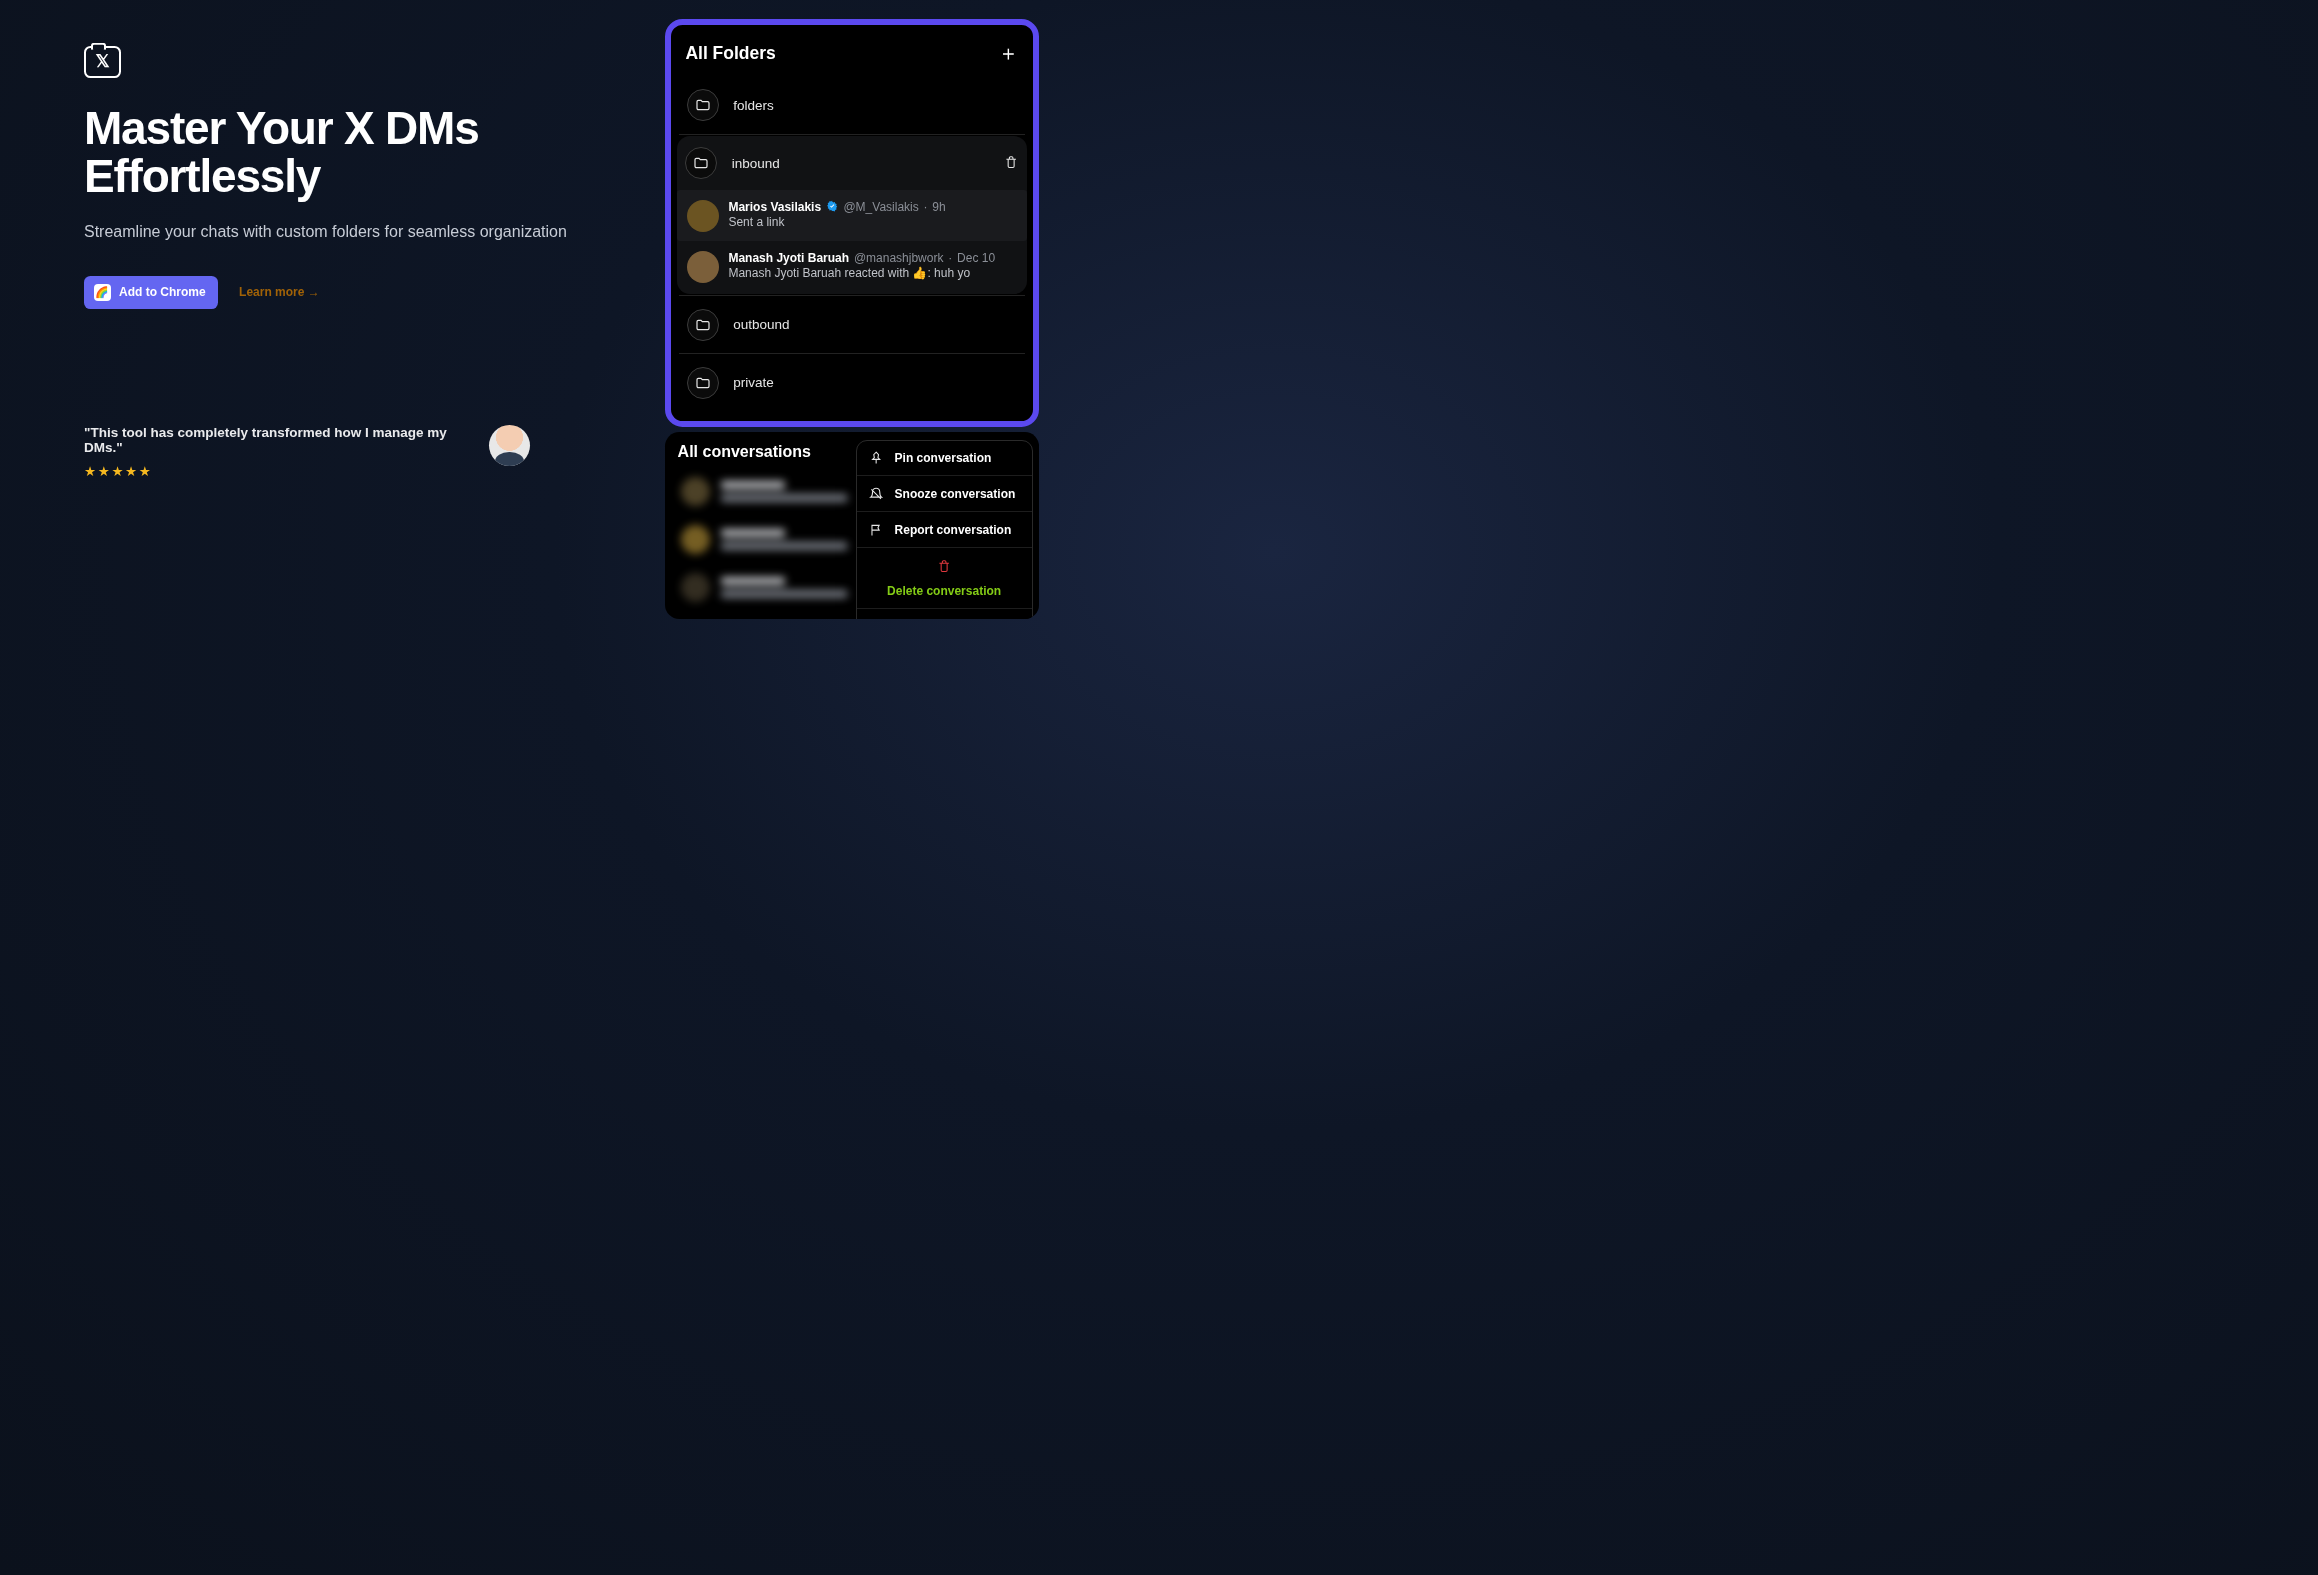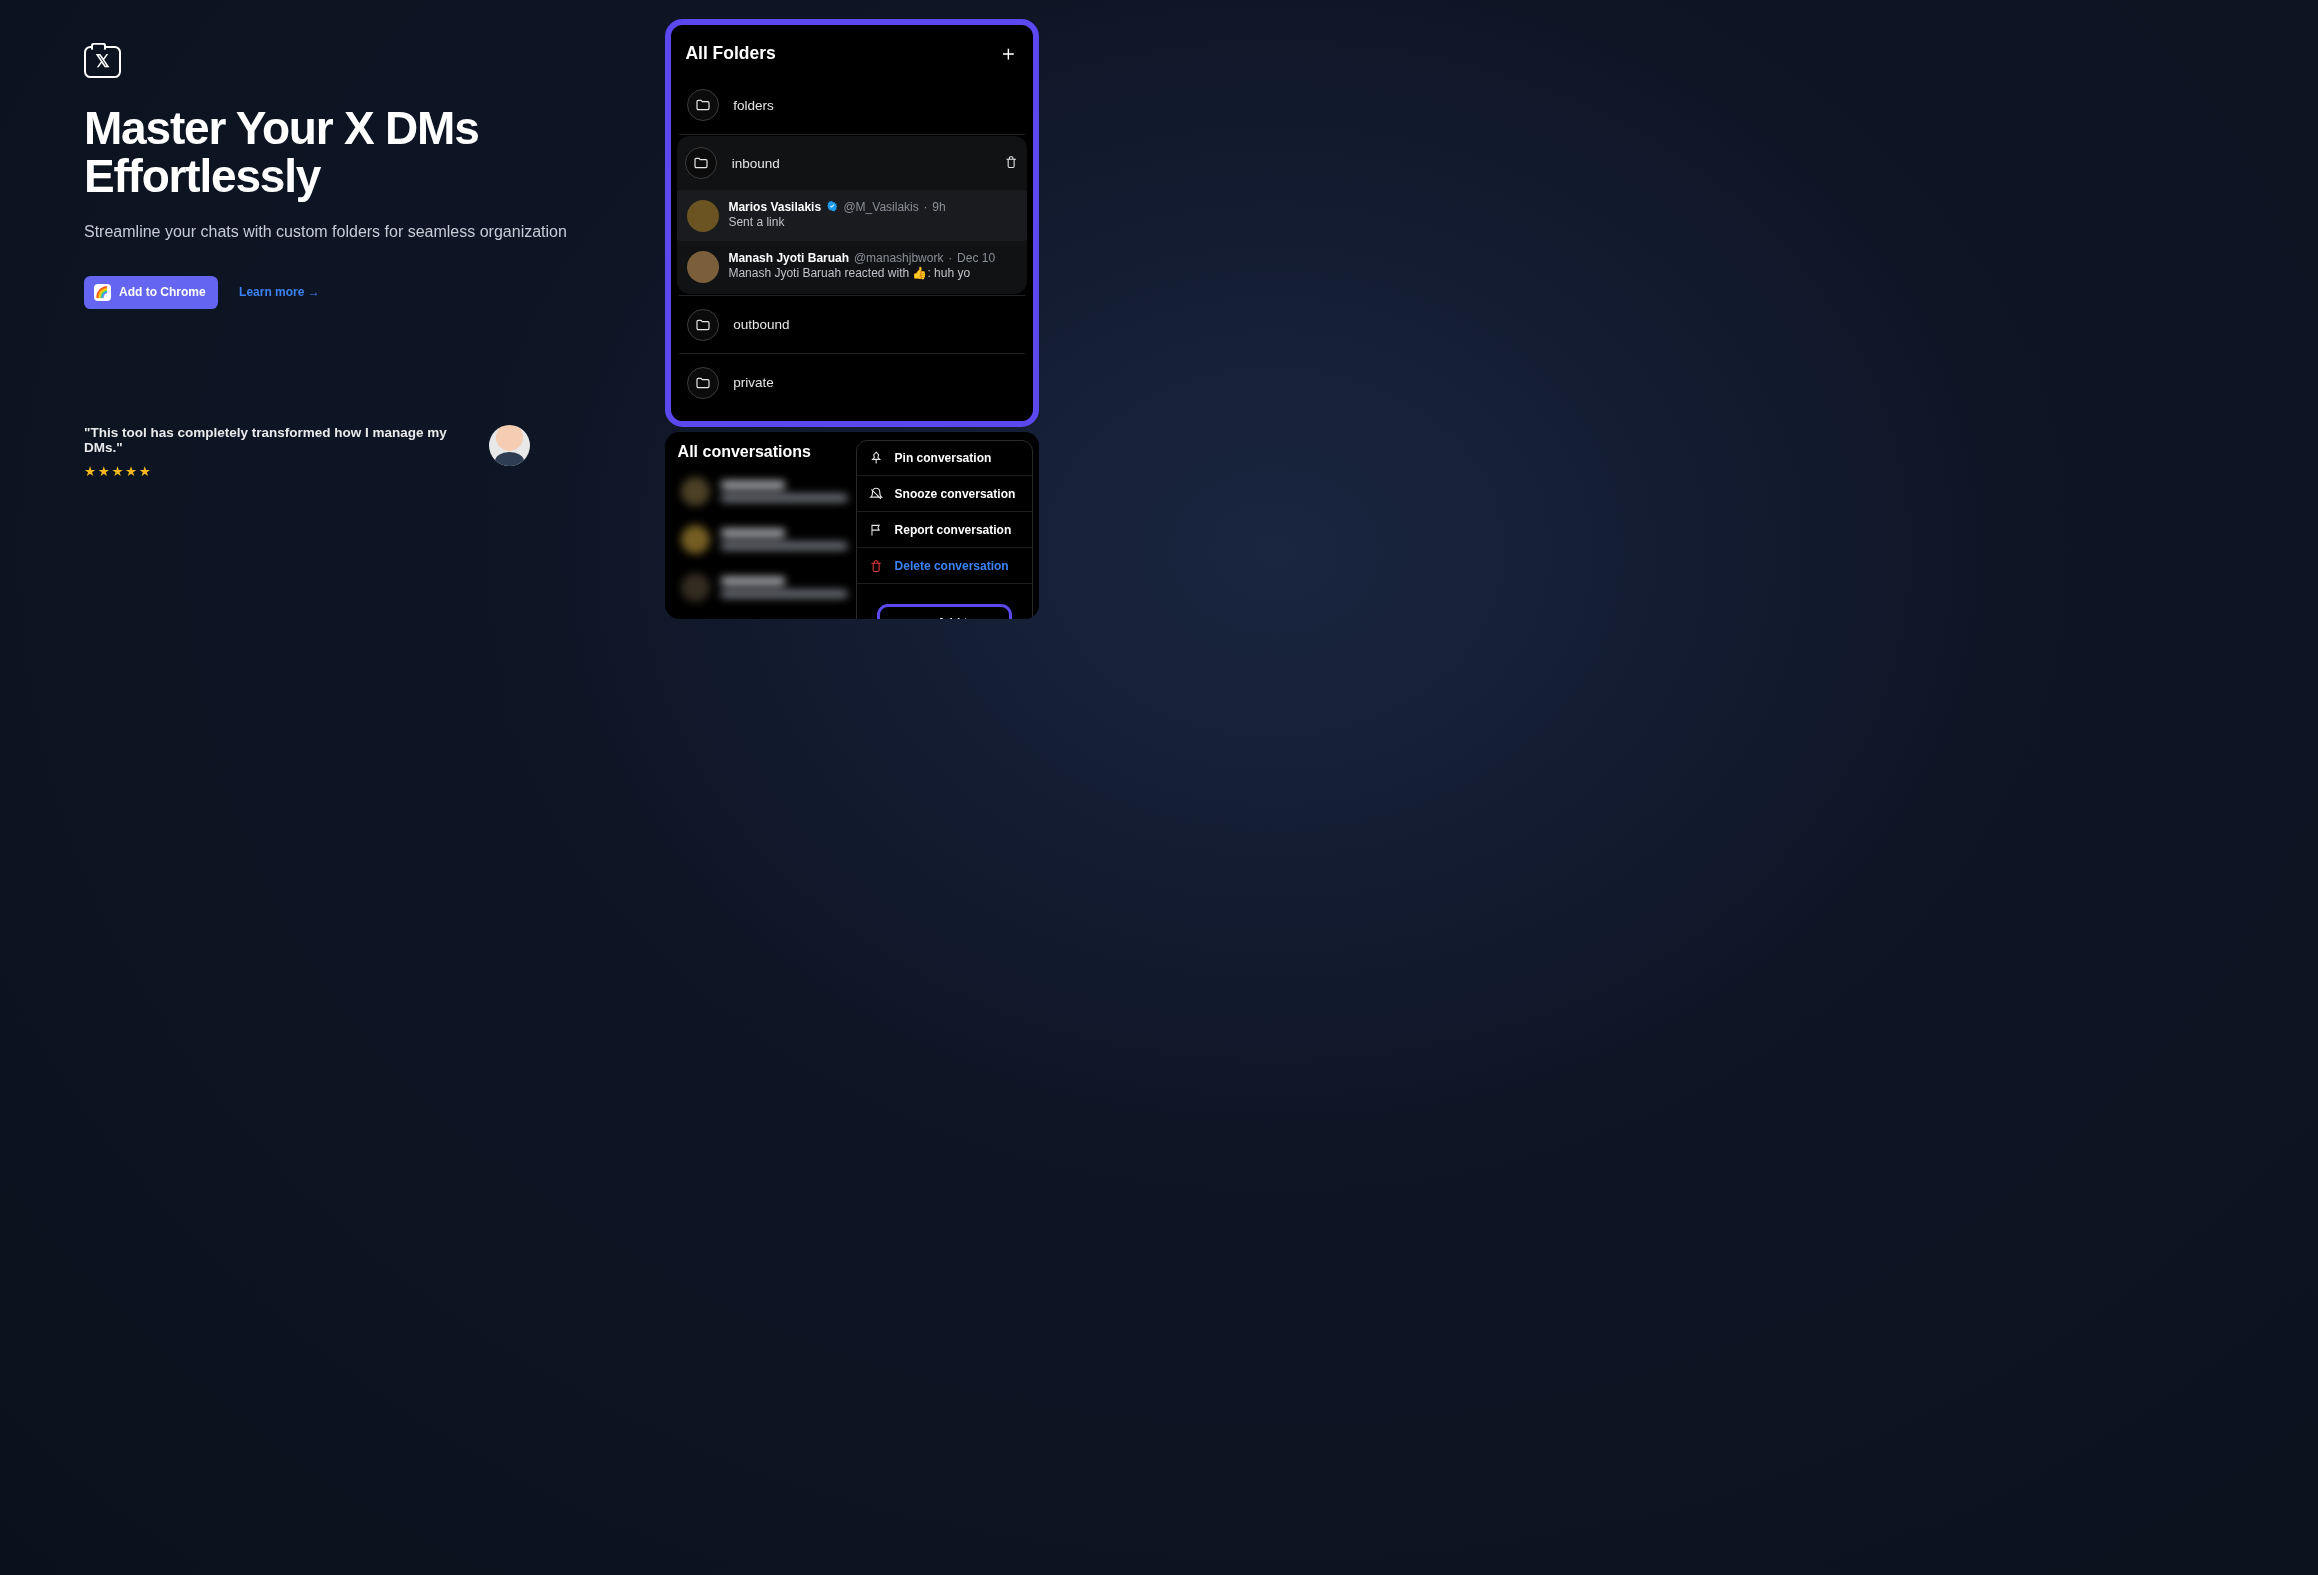--- a/index.html
+++ b/index.html
@@ -73,21 +73,21 @@
     cursor:pointer;
   }
   .btn-primary .chrome-icon {
     width:17.5px; height:17.5px;
     border-radius:4px;
     background:#fff;
     display:flex;align-items:center;justify-content:center;
     font-size:11px;
   }
   .learn-more {
-    color:#3b82f6; font-size:12px; font-weight:600;
+    color:#a16207; font-size:12px; font-weight:600;
     text-decoration:none;
     cursor:pointer;
   }
   .testimonial {
     margin-top: 116px;
     display:flex; align-items:flex-start; gap:19px;
     max-width:446px;
     justify-content:space-between;
   }
   .testimonial-left { flex:1; }
@@ -199,21 +199,21 @@
   }
   .menu-item {
     display:flex; align-items:center; gap:11px;
     padding:10.3px 12.7px;
     font-size:12px; font-weight:600;
     color:#fff;
     cursor:pointer;
     border-bottom:0.8px solid #1d1d1d;
   }
   .menu-item:last-child { border-bottom:none; }
-  .menu-item.danger { color:#3b82f6; }
+  .menu-item.danger { color:#84cc16;flex-direction:column; }
   .menu-item.highlight {
     border:3.2px solid #5b49ef;
     border-radius:11px;
     margin:20px;
     padding:8.8px 11px;
     gap:32px;
   }
   .menu-icon { width:14.3px; display:inline-flex; justify-content:center;}
 
   svg.ficon { width:16px; height:16px; stroke:#e6e6e6; fill:none; stroke-width:1.8;}

